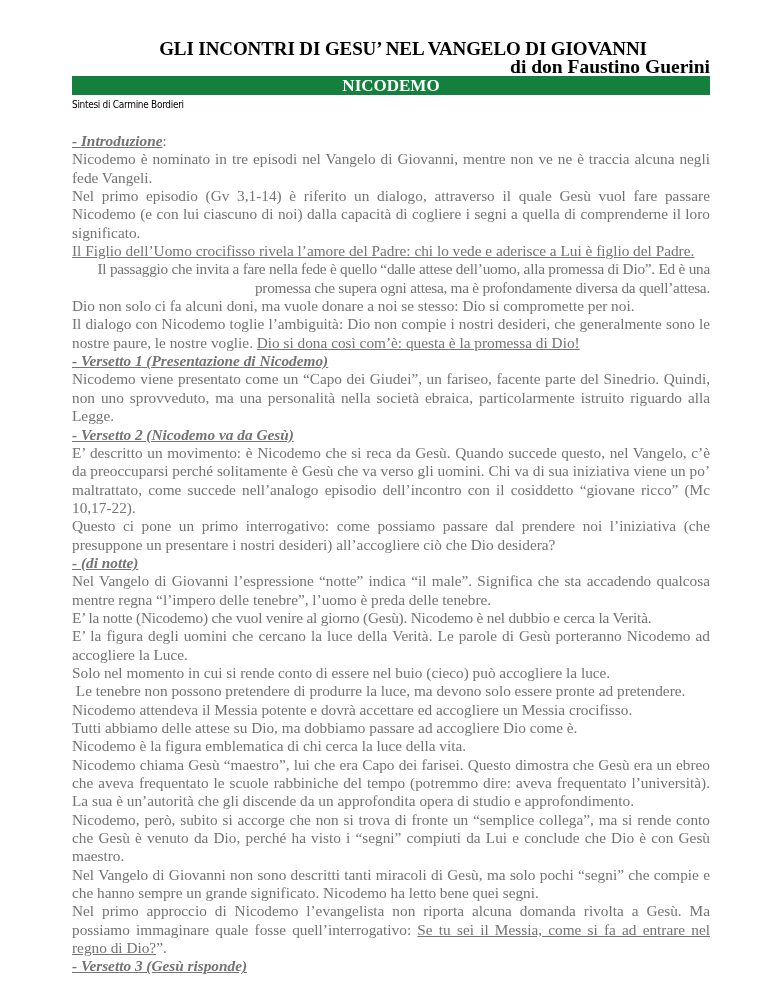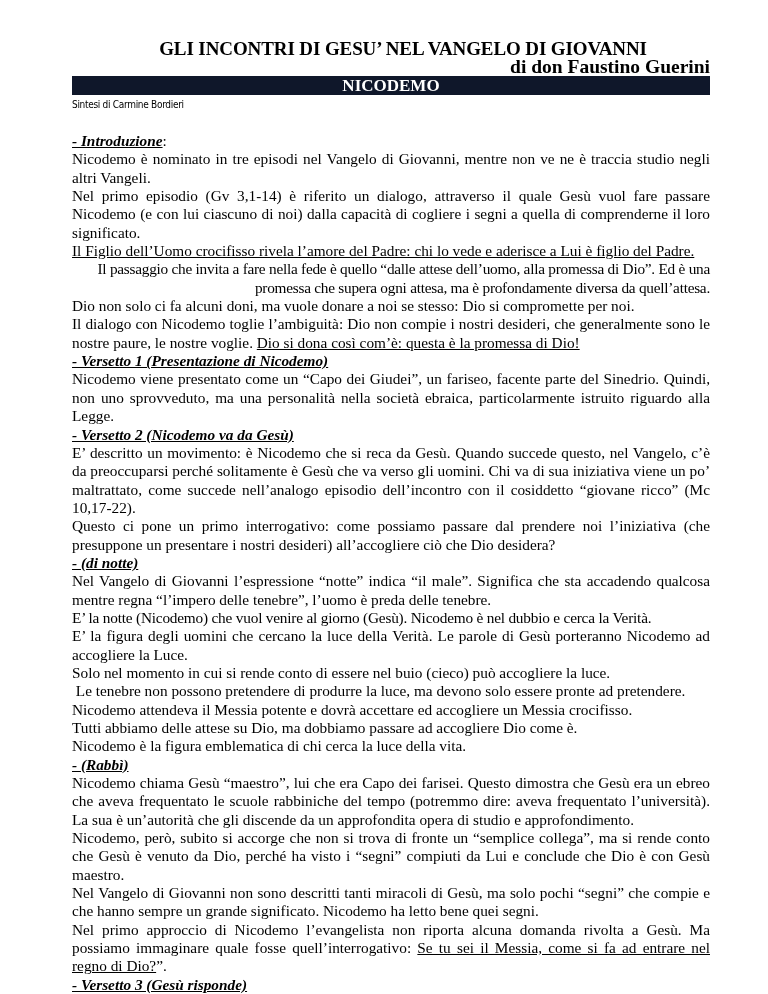--- a/index.html
+++ b/index.html
@@ -1,45 +1,45 @@
 <!DOCTYPE html>
 <html><head>
 <meta charset="utf-8">
 <style>
   html, body { margin:0; padding:0; background:#ffffff; }
   body { width:768px; height:994px; position:relative; overflow:hidden; }
   .page { position:absolute; left:72px; top:0; width:638px; }
   .title { text-align:center; font-family:"Liberation Serif", serif; font-weight:bold; color:#000; }
   .title1 { position:absolute; top:37px; left:12px; width:638px; font-size:19px; line-height:24px; letter-spacing:-0.1px; }
   .title2 { position:absolute; top:56px; left:0; width:638px; font-size:19.5px; line-height:22px;text-align:right; }
-  .banner { position:absolute; top:76px; left:0; width:638px; height:19px; background:#0f172a;
+  .banner { position:absolute; top:76px; left:0; width:638px; height:19px; background:#15803d;
             color:#fff; text-align:center; font-family:"Liberation Serif", serif; font-weight:bold;
             font-size:17px; line-height:19px; }
   .subtitle { position:absolute; top:96px; left:0; font-family:"DejaVu Sans Condensed","DejaVu Sans", sans-serif;
               font-size:10px; line-height:18px; color:#000; letter-spacing:-0.3px; }
   .body { position:absolute; top:132px; left:0; width:638px; font-family:"Liberation Serif", serif;
-          font-size:15.3px; line-height:18.35px; color:#000000; }
+          font-size:15.3px; line-height:18.35px; color:#737373; }
   .p { margin:0; text-align:justify; }
   .p.left { text-align:left; }
   .h { margin:0; font-weight:bold; font-style:italic; }
   .h .u { text-decoration:underline; }
   .u { text-decoration:underline; }
 </style>
 </head>
 <body>
 
 <div class="page">
   <div class="title title1">GLI INCONTRI DI GESU’ NEL VANGELO DI GIOVANNI</div>
   <div class="title title2">di don Faustino Guerini</div>
   <div class="banner">NICODEMO</div>
   <div class="subtitle">Sintesi di Carmine Bordieri</div>
 
   <div class="body">
     <p class="h"><span class="u">- Introduzione</span><span style="font-weight:normal;font-style:normal">:</span></p>
-    <p class="p">Nicodemo è nominato in tre episodi nel Vangelo di Giovanni, mentre non ve ne è traccia studio negli altri Vangeli.</p>
+    <p class="p">Nicodemo è nominato in tre episodi nel Vangelo di Giovanni, mentre non ve ne è traccia alcuna negli fede Vangeli.</p>
     <p class="p">Nel primo episodio (Gv 3,1-14) è riferito un dialogo, attraverso il quale Gesù vuol fare passare Nicodemo (e con lui ciascuno di noi) dalla capacità di cogliere i segni a quella di comprenderne il loro significato.</p>
     <p class="p u">Il Figlio dell’Uomo crocifisso rivela l’amore del Padre: chi lo vede e aderisce a Lui è figlio del Padre.</p>
     <p class="p" style="text-align:right;letter-spacing:-0.25px">Il passaggio che invita a fare nella fede è quello “dalle attese dell’uomo, alla promessa di Dio”. Ed è una promessa che supera ogni attesa, ma è profondamente diversa da quell’attesa.</p>
     <p class="p left">Dio non solo ci fa alcuni doni, ma vuole donare a noi se stesso: Dio si compromette per noi.</p>
     <p class="p"><span>Il dialogo con Nicodemo toglie l’ambiguità: Dio non compie i nostri desideri, che generalmente sono le nostre paure, le nostre voglie. </span><span class="u">Dio si dona così com’è: questa è la promessa di Dio!</span></p>
 
     <p class="h"><span class="u">- Versetto 1 (Presentazione di Nicodemo)</span></p>
     <p class="p">Nicodemo viene presentato come un “Capo dei Giudei”, un fariseo, facente parte del Sinedrio. Quindi, non uno sprovveduto, ma una personalità nella società ebraica, particolarmente istruito riguardo alla Legge.</p>
 
     <p class="h"><span class="u">- Versetto 2 (Nicodemo va da Gesù)</span></p>
@@ -49,21 +49,20 @@
     <p class="h"><span class="u">- (di notte)</span></p>
     <p class="p">Nel Vangelo di Giovanni l’espressione “notte” indica “il male”. Significa che sta accadendo qualcosa mentre regna “l’impero delle tenebre”, l’uomo è preda delle tenebre.</p>
     <p class="p left" style="letter-spacing:-0.2px">E’ la notte (Nicodemo) che vuol venire al giorno (Gesù). Nicodemo è nel dubbio e cerca la Verità.</p>
     <p class="p">E’ la figura degli uomini che cercano la luce della Verità. Le parole di Gesù porteranno Nicodemo ad accogliere la Luce.</p>
     <p class="p left">Solo nel momento in cui si rende conto di essere nel buio (cieco) può accogliere la luce.</p>
     <p class="p" style="white-space:pre-wrap"> Le tenebre non possono pretendere di produrre la luce, ma devono solo essere pronte ad pretendere.</p>
     <p class="p left">Nicodemo attendeva il Messia potente e dovrà accettare ed accogliere un Messia crocifisso.</p>
     <p class="p left">Tutti abbiamo delle attese su Dio, ma dobbiamo passare ad accogliere Dio come è.</p>
     <p class="p left">Nicodemo è la figura emblematica di chi cerca la luce della vita.</p>
 
-    <p class="h"><span class="u">- (Rabbì)</span></p>
     <p class="p">Nicodemo chiama Gesù “maestro”, lui che era Capo dei farisei. Questo dimostra che Gesù era un ebreo che aveva frequentato le scuole rabbiniche del tempo (potremmo dire: aveva frequentato l’università). La sua è un’autorità che gli discende da un approfondita opera di studio e approfondimento.</p>
     <p class="p">Nicodemo, però, subito si accorge che non si trova di fronte un “semplice collega”, ma si rende conto che Gesù è venuto da Dio, perché ha visto i “segni” compiuti da Lui e conclude che Dio è con Gesù maestro.</p>
     <p class="p">Nel Vangelo di Giovanni non sono descritti tanti miracoli di Gesù, ma solo pochi “segni” che compie e che hanno sempre un grande significato. Nicodemo ha letto bene quei segni.</p>
     <p class="p"><span>Nel primo approccio di Nicodemo l’evangelista non riporta alcuna domanda rivolta a Gesù. Ma possiamo immaginare quale fosse quell’interrogativo: </span><span class="u">Se tu sei il Messia, come si fa ad entrare nel regno di Dio?</span><span>”.</span></p>
 
     <p class="h"><span class="u">- Versetto 3 (Gesù risponde)</span></p>
 
   </div>
 </div>
 

